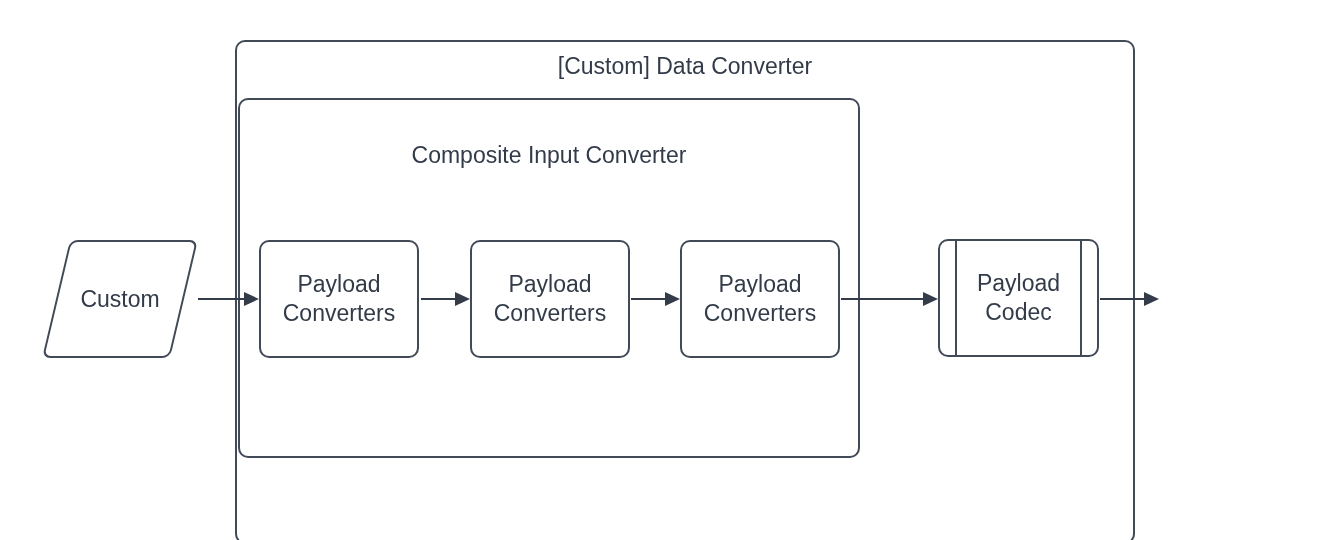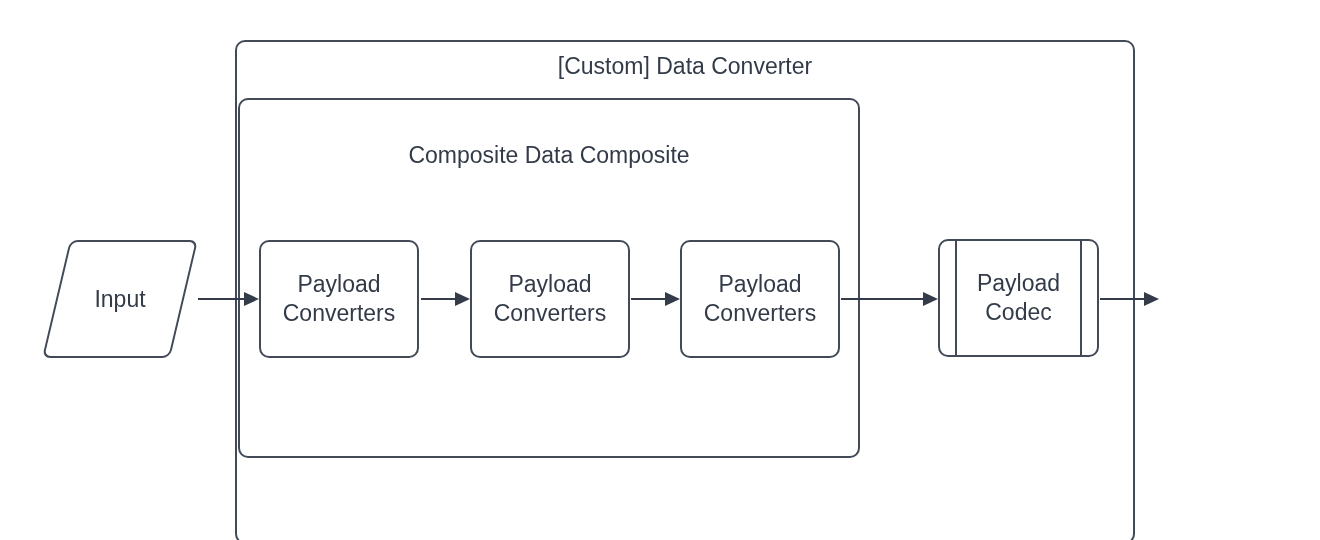--- a/index.html
+++ b/index.html
@@ -131,26 +131,26 @@
 </head>
 <body>
 
 <div class="canvas">
 
   <div class="container container-outer">
     <div class="container-title title-outer">[Custom] Data Converter</div>
   </div>
 
   <div class="container container-inner">
-    <div class="container-title title-inner">Composite Data Composite</div>
+    <div class="container-title title-inner">Composite Input Converter</div>
   </div>
 
   <div class="para-wrap">
     <div class="para-shape"></div>
-    <div class="node-label">Input</div>
+    <div class="node-label">Custom</div>
   </div>
 
   <div class="node box box-1">
     <div class="node-label">Payload Converters</div>
   </div>
   <div class="node box box-2">
     <div class="node-label">Payload Converters</div>
   </div>
   <div class="node box box-3">
     <div class="node-label">Payload Converters</div>

